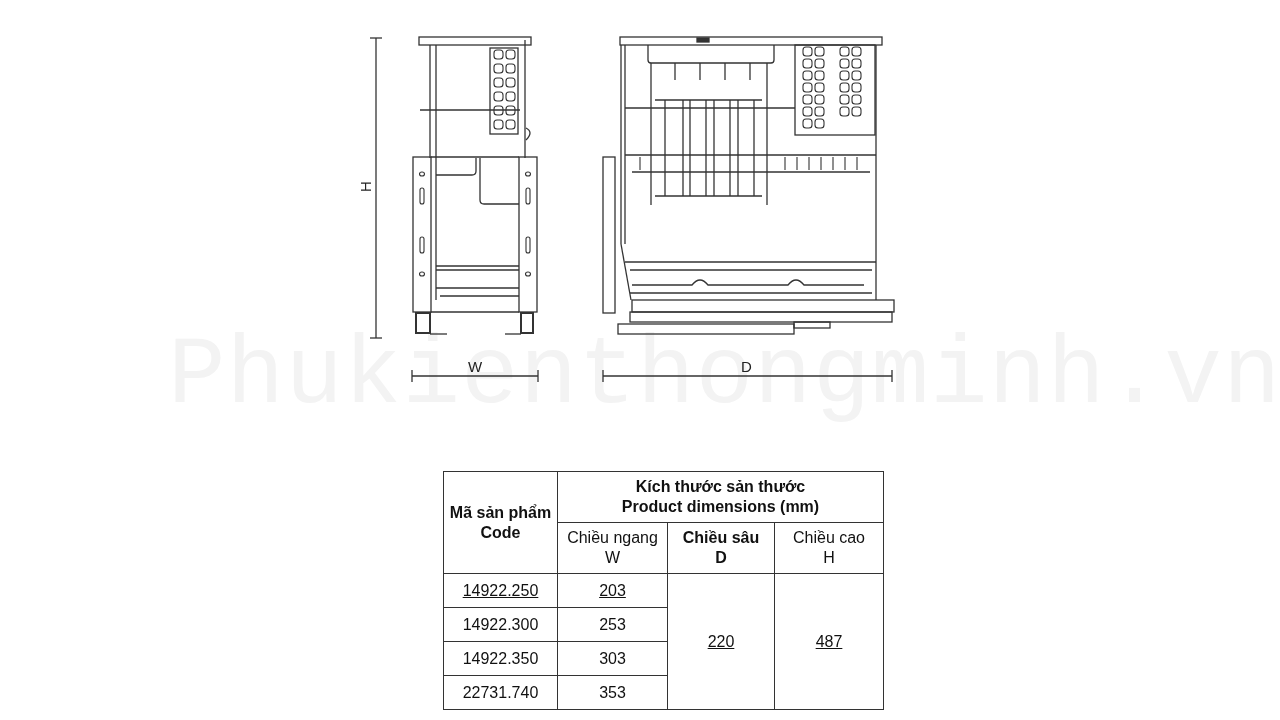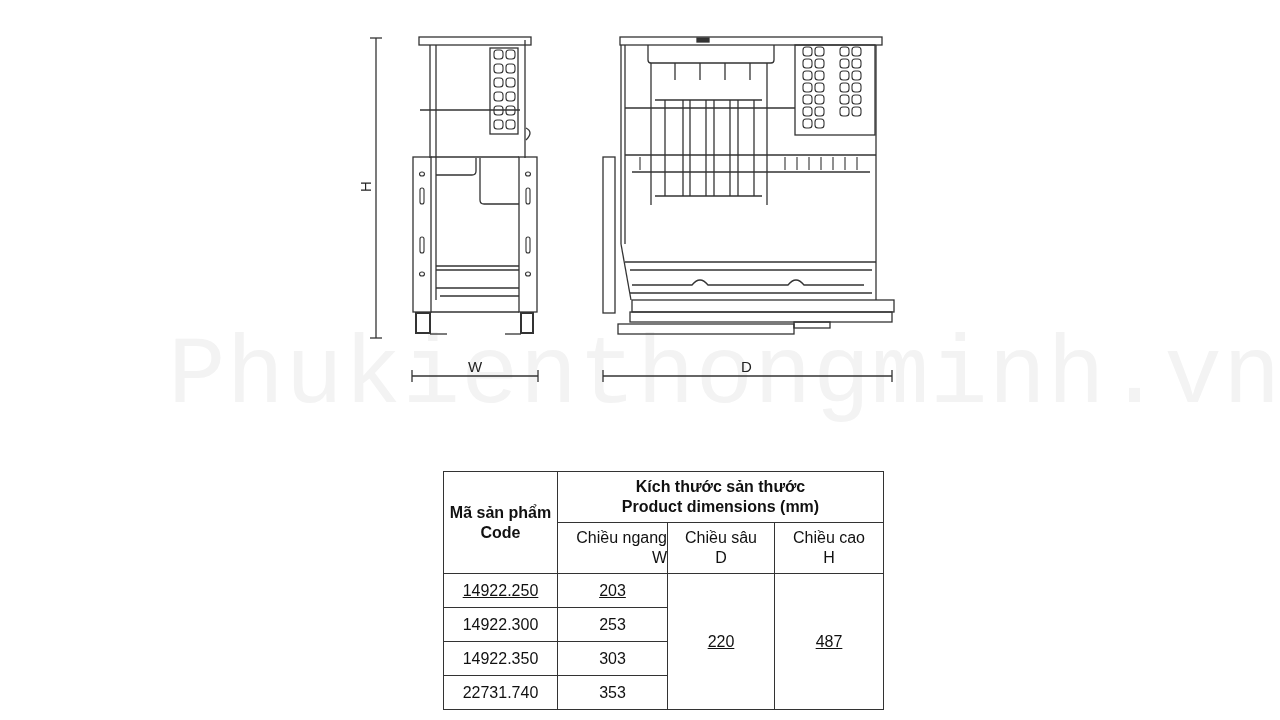--- a/index.html
+++ b/index.html
@@ -171,25 +171,25 @@
     <td rowspan="2" class="bold" style="width:113px;">
       <div>Mã sản phẩm</div>
       <div>Code</div>
     </td>
     <td colspan="3" class="bold">
       <div>Kích thước sản thước</div>
       <div>Product dimensions (mm)</div>
     </td>
   </tr>
   <tr style="height:51px;">
-    <td style="width:109px;text-align:right;">
+    <td style="width:109px;">
       <div>Chiều ngang</div>
       <div>W</div>
     </td>
-    <td style="width:106px;">
+    <td style="width:106px;font-weight:bold;">
       <div>Chiều sâu</div>
       <div>D</div>
     </td>
     <td style="width:108px;">
       <div>Chiều cao</div>
       <div>H</div>
     </td>
   </tr>
   <tr style="height:34px;text-decoration:underline;">
     <td>14922.250</td>

